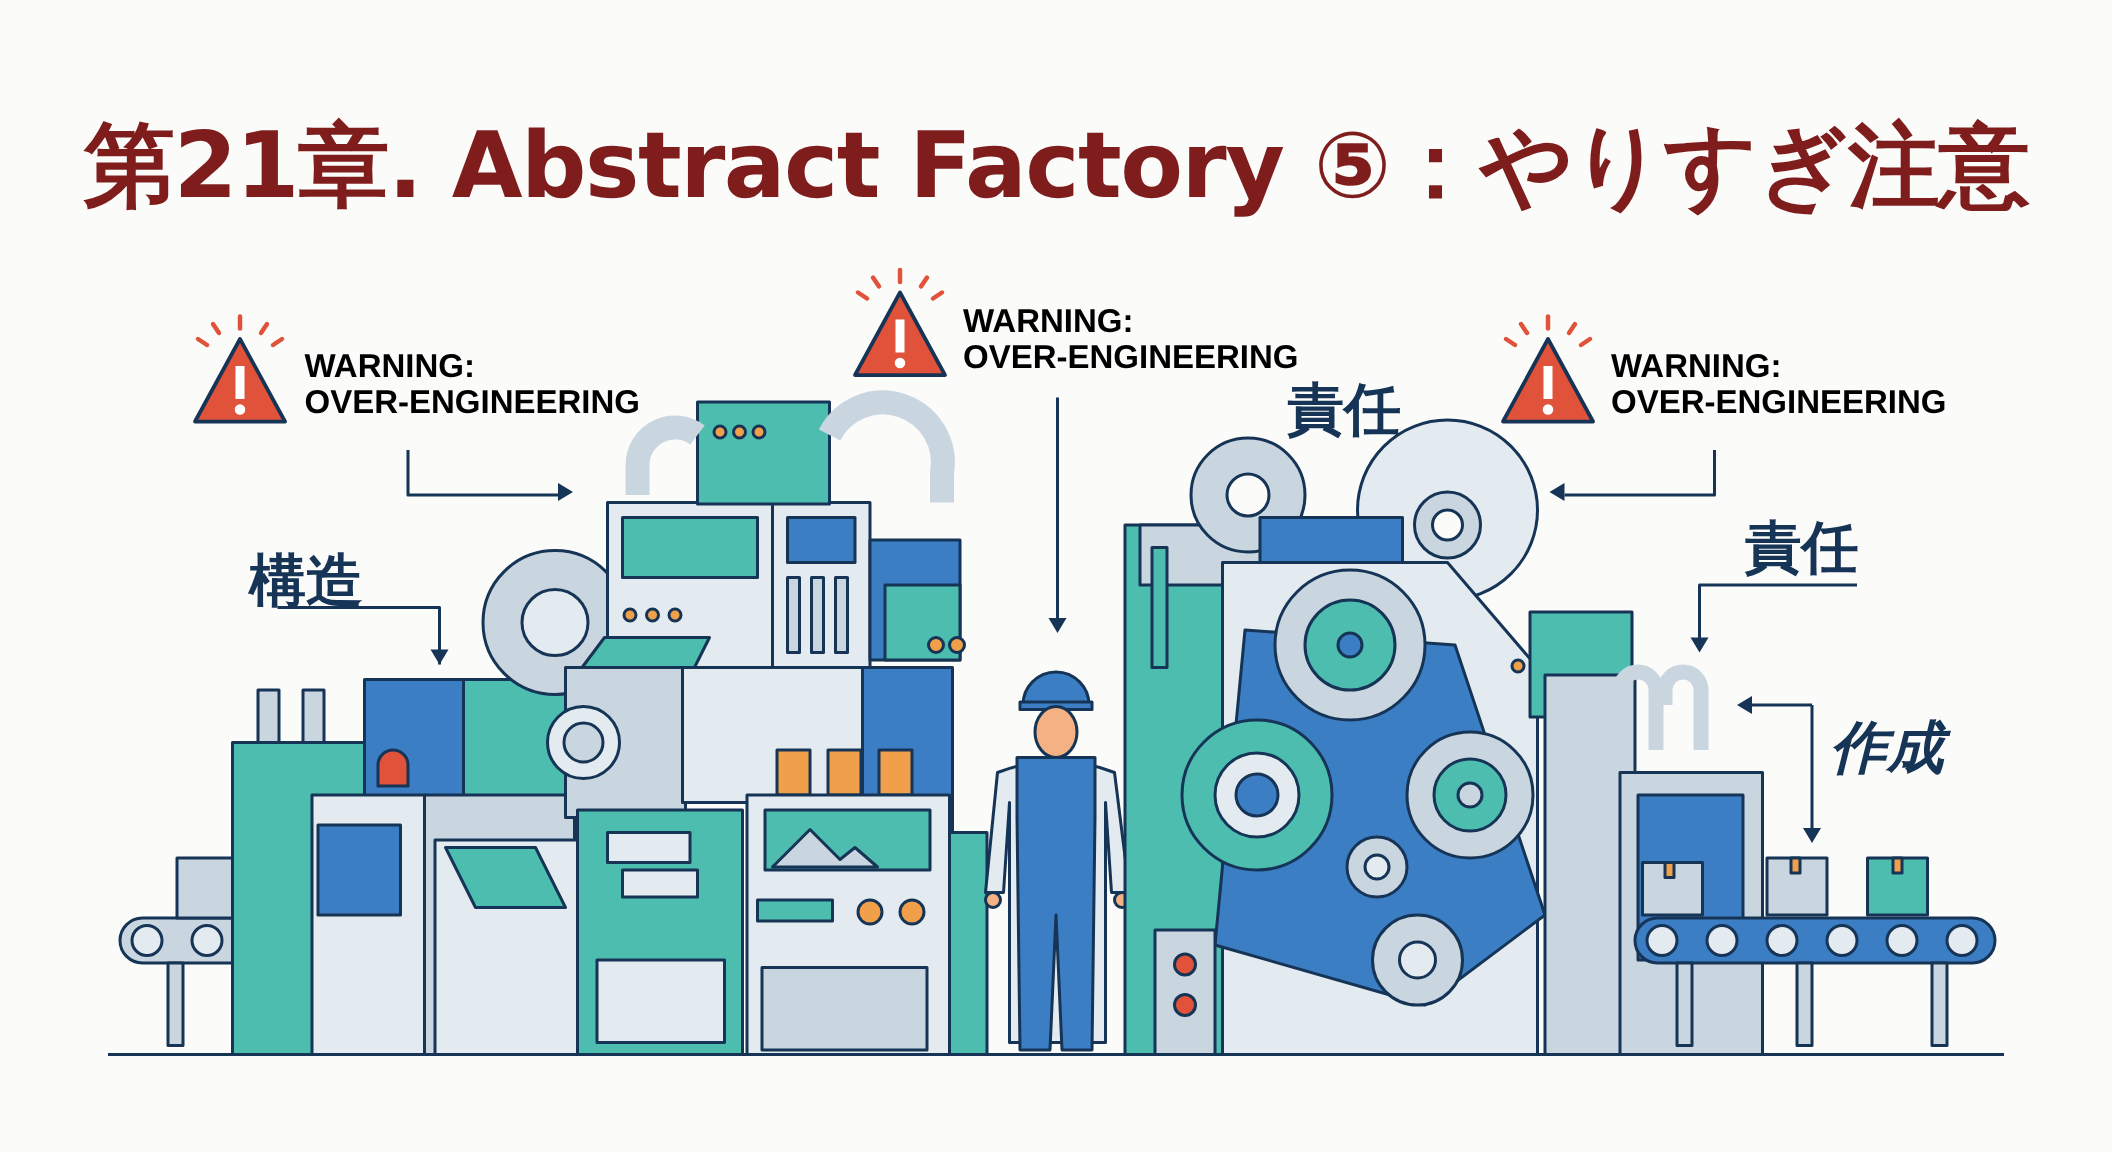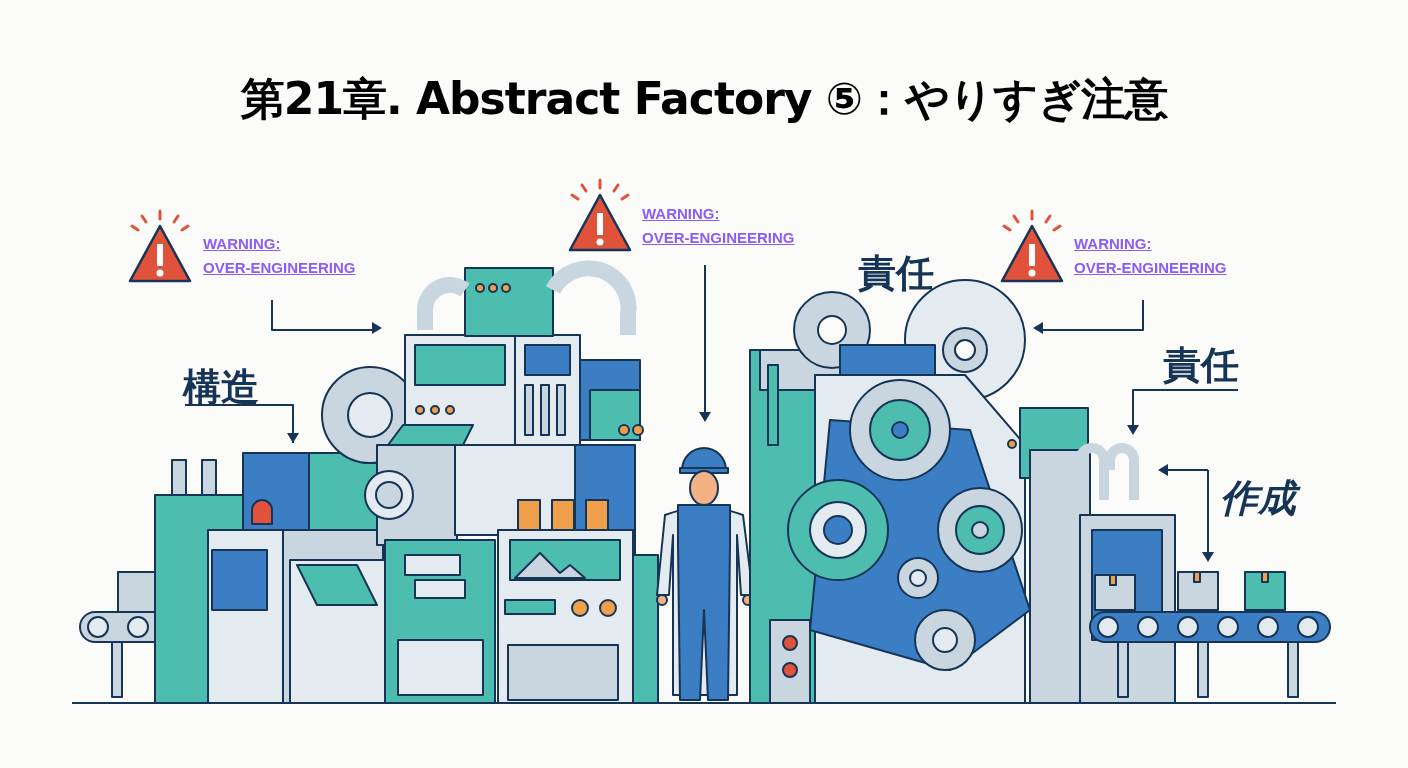--- a/index.html
+++ b/index.html
@@ -1,22 +1,22 @@
 <!DOCTYPE html>
 <html><head>
 <meta charset="utf-8">
 <style>
   html, body { margin:0; padding:0; }
   body { width:1408px; height:768px; background:#fbfbfa; position:relative; overflow:hidden;
          font-family:"DejaVu Sans", sans-serif; }
   .title { position:absolute; left:0; top:70px; width:1408px; text-align:center;
-           font-family:"DejaVu Sans", sans-serif; font-weight:bold; font-size:44px; color:#000000;
+           font-family:"DejaVu Sans", sans-serif; font-weight:bold; font-size:61px; color:#7f1d1d;
            letter-spacing:-1px; }
   .warn { position:absolute; display:flex; align-items:center; gap:10px; }
-  .warn-text { color:#8b5cf6; font-family:"Liberation Sans", sans-serif; font-weight:bold; font-size:15px; line-height:24px;text-decoration:underline; }
+  .warn-text { color:#000000; font-family:"Liberation Sans", sans-serif; font-weight:bold; font-size:22px; line-height:24px; }
   .label { position:absolute; color:#163456; font-family:"DejaVu Sans", sans-serif; font-weight:bold; font-size:38px; }
   svg.scene { position:absolute; left:0; top:0; }
 </style>
 </head>
 <body>
 
 <div class="title">第21章. Abstract Factory ⑤：やりすぎ注意</div>
 
 <svg class="scene" width="1408" height="768" viewBox="0 0 1408 768">
   <defs>
@@ -266,16 +266,16 @@
       <div>OVER-ENGINEERING</div>
     </div>
 </div>
 <div class="warn" style="left:1074px; top:232px;">
   <div class="warn-text">
       <div>WARNING:</div>
       <div>OVER-ENGINEERING</div>
     </div>
 </div>
 
-<div class="label" style="left:183px; top:362px;">構造</div>
+<div class="label" style="left:166px; top:362px;">構造</div>
 <div class="label" style="left:858px; top:248px;">責任</div>
 <div class="label" style="left:1163px; top:340px;">責任</div>
 <div class="label" style="left:1220px; top:473px;font-style:italic;">作成</div>
 
 </body></html>

